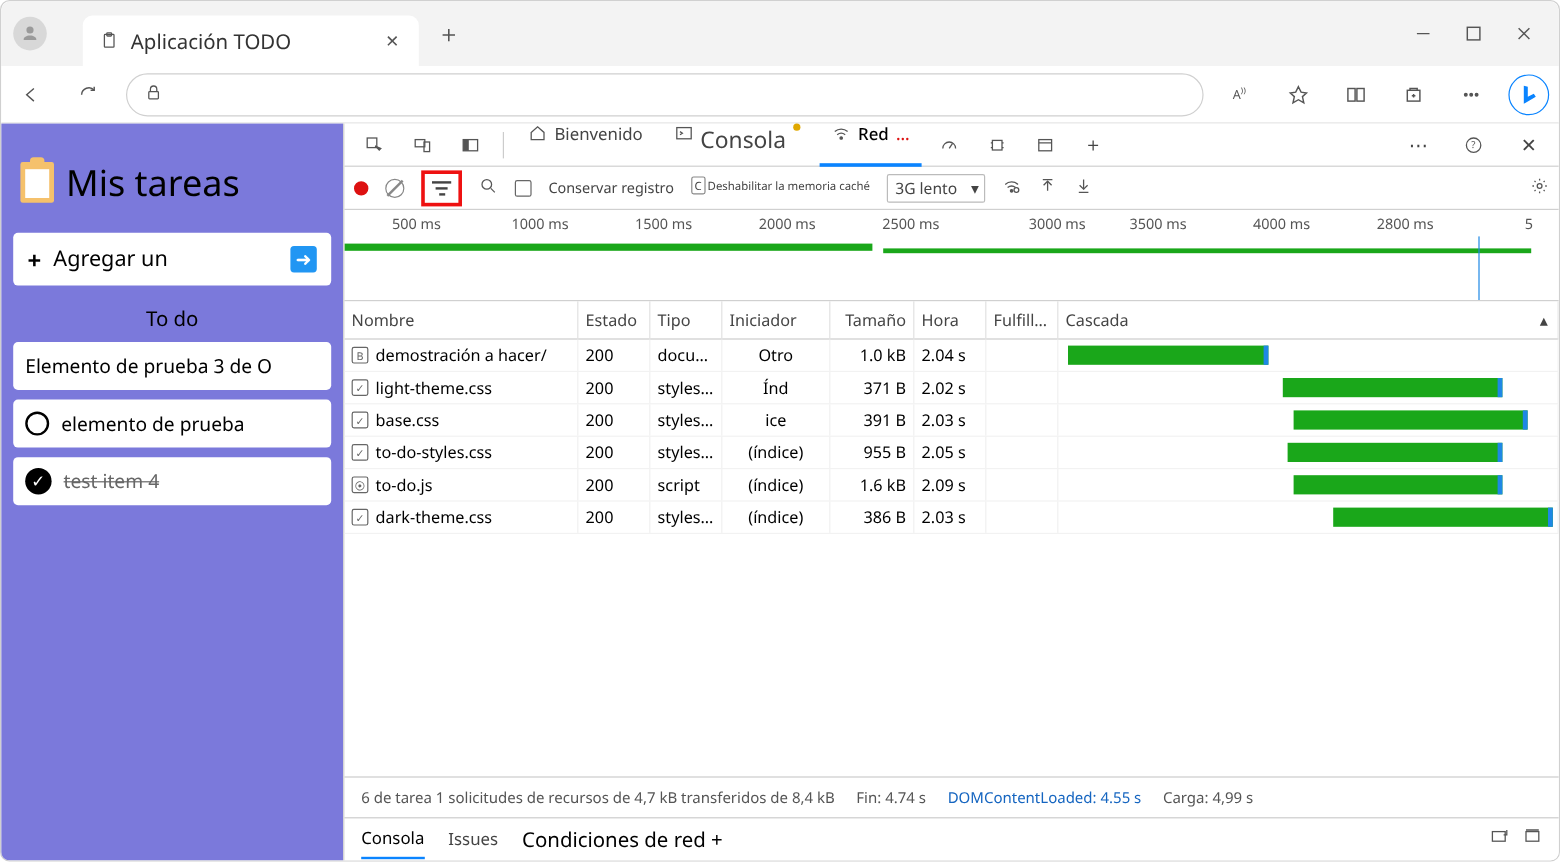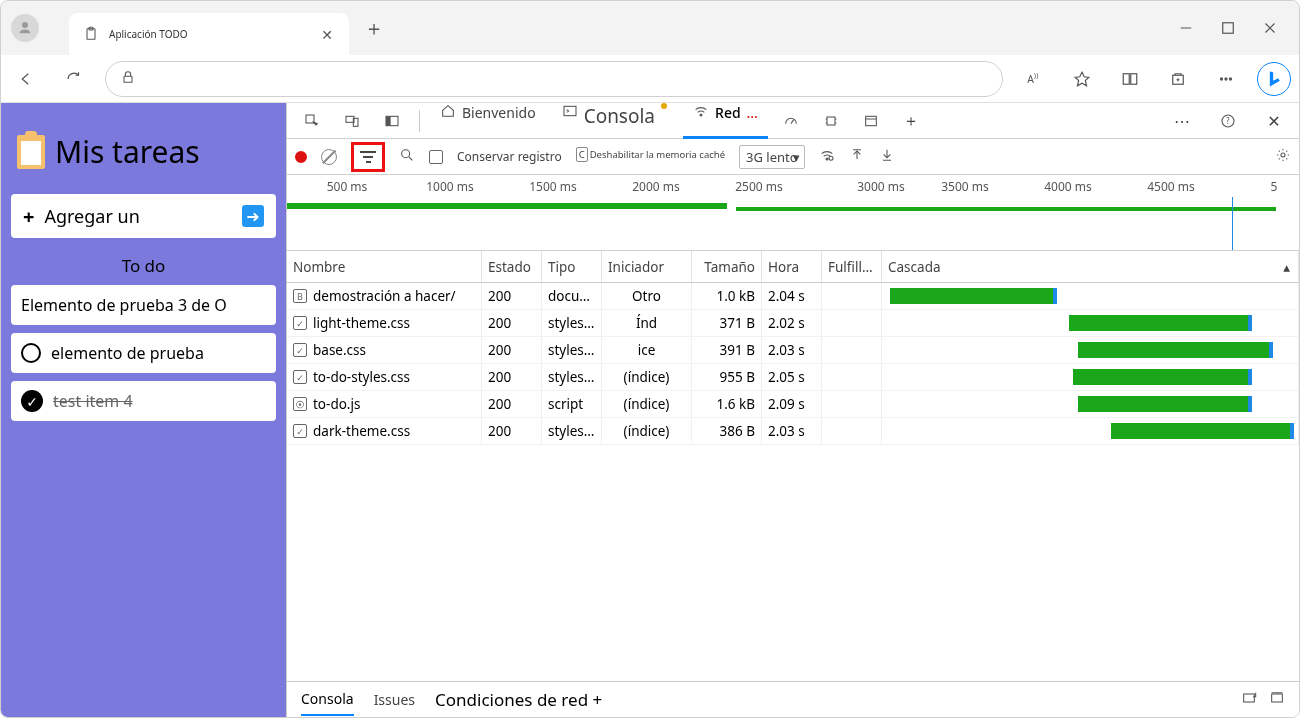--- a/index.html
+++ b/index.html
@@ -4,21 +4,21 @@
 <style>
 * { box-sizing: border-box; margin: 0; padding: 0; font-family: "Segoe UI", system-ui, sans-serif; }
 body { width: 1300px; height: 718px; background: #fff; overflow: hidden; position: relative; border: 1px solid #d0d0d0; border-radius: 8px; }
 
 
 .titlebar { height: 54px; background: #f3f3f3; display: flex; align-items: center; padding: 0 10px; border-top-left-radius: 8px; border-top-right-radius: 8px; }
 .avatar { width: 28px; height: 28px; background: #d8d8d8; border-radius: 50%; margin-right: 30px; display: flex; align-items: center; justify-content: center; }
 .avatar svg { width: 18px; height: 18px; fill: #9a9a9a; }
 .tab { height: 42px; background: #fff; border-radius: 8px 8px 0 0; display: flex; align-items: center; padding: 0 14px; min-width: 280px; gap: 10px; margin-top: 12px; }
 .tab-icon { width: 16px; height: 16px; display: flex; align-items: center; justify-content: center; }
-.tab-title { font-size: 10px; color: #333; flex: 1; }
+.tab-title { font-size: 17px; color: #333; flex: 1; }
 .tab-close { width: 16px; height: 16px; display: flex; align-items: center; justify-content: center; font-size: 14px; color: #555; }
 .new-tab { width: 30px; height: 30px; display: flex; align-items: center; justify-content: center; font-size: 20px; color: #555; margin-left: 10px; }
 .win-btns { margin-left: auto; display: flex; gap: 24px; padding-right: 10px; }
 .win-btn { width: 18px; height: 18px; display: flex; align-items: center; justify-content: center; color: #555; }
 
 
 .toolbar { height: 48px; background: #fff; display: flex; align-items: center; padding: 0 8px; gap: 14px; border-bottom: 1px solid #e0e0e0; }
 .tool-btn { width: 34px; height: 34px; display: flex; align-items: center; justify-content: center; color: #444; border-radius: 6px; }
 .addrbar { flex: 1; height: 36px; border: 1px solid #d0d0d0; border-radius: 18px; display: flex; align-items: center; padding: 0 14px; gap: 10px; }
 .addrbar .lock { color: #666; }
@@ -56,21 +56,21 @@
 .dt-top-right { margin-left:auto; display:flex; align-items:center; gap:12px; }
 
 .dt-toolbar { height:36px; border-bottom:1px solid #d0d0d0; display:flex; align-items:center; padding:0 8px; gap:14px; font-size:12px; color:#444; }
 .rec-dot { width:12px; height:12px; border:2px solid #d11; border-radius:50%; background:#d11; }
 .clear-ic { width:16px; height:16px; border:1.5px solid #888; border-radius:50%; position:relative; }
 .clear-ic::after { content:""; position:absolute; top:6px; left:-2px; right:-2px; height:1.5px; background:#888; transform:rotate(-45deg); }
 .filter-ic { width:34px; height:30px; border:3px solid #e11; display:flex; align-items:center; justify-content:center; flex-direction:column; gap:3px; }
 .filter-ic span { display:block; height:2px; background:#444; }
 .filter-ic span:nth-child(1){width:16px;} .filter-ic span:nth-child(2){width:10px;} .filter-ic span:nth-child(3){width:5px;}
 .chk { width:14px; height:14px; border:1.5px solid #666; border-radius:2px; }
-.throttle-sel { border:1px solid #bbb; padding:2px 6px 2px 6px; font-size:13px; border-radius:2px; position:relative; }
+.throttle-sel { border:1px solid #bbb; padding:2px 22px 2px 6px; font-size:13px; border-radius:2px; position:relative; }
 .throttle-sel::after { content:"▾"; position:absolute; right:4px; color:#444; }
 
 .timeline { height:76px; border-bottom:1px solid #d0d0d0; position:relative; overflow:hidden; }
 .tl-ticks { display:flex; height:22px; align-items:center; font-size:12px; color:#555; }
 .tl-ticks span { position:absolute; transform:translateX(-50%); }
 .tl-bar { position:absolute; top:28px; height:6px; background:#1aa71a; }
 
 .net-table { flex:1; overflow:auto; font-size:13.5px; }
 .net-head { display:grid; grid-template-columns: 195px 60px 60px 90px 70px 60px 60px 1fr; border-bottom:1px solid #ccc; height:32px; align-items:center; color:#444; }
 .net-head > div { padding:0 6px; border-right:1px solid #e2e2e2; height:100%; display:flex; align-items:center; }
@@ -344,21 +344,21 @@
     <div class="timeline">
       <div class="tl-ticks" id="tl-ticks">
           <span style="left: 60px;">500 ms</span>
           <span style="left: 163px;">1000 ms</span>
           <span style="left: 266px;">1500 ms</span>
           <span style="left: 369px;">2000 ms</span>
           <span style="left: 472px;">2500 ms</span>
           <span style="left: 594px;">3000 ms</span>
           <span style="left: 678px;">3500 ms</span>
           <span style="left: 781px;">4000 ms</span>
-          <span style="left: 884px;">4500 ms</span>
+          <span style="left: 884px;">2800 ms</span>
           <span style="left: 987px;">5</span>
         </div>
       <div class="tl-bar" style="left:0; width:440px;"></div>
       <div class="tl-bar" style="left:449px; width:540px; top:32px; height:4px;"></div>
       <div style="position:absolute;left:945px;top:22px;bottom:0;width:1px;background:#1e88e5;"></div>
     </div>
 
     <div class="net-table">
       <div class="net-head">
         <div>Nombre</div>
@@ -460,20 +460,26 @@
             <div style="justify-content:flex-end;">386 B</div>
             <div>2.03 s</div>
             <div></div>
             <div class="wf-cell">
               <div class="wf-bar" style="margin-left:55%;width:44%;"></div>
             </div>
           </div>
         </div>
     </div>
 
+    <div class="net-footer">
+      <span>6  de tarea 1 solicitudes de recursos de 4,7 kB transferidos de 8,4 kB</span>
+      <span>Fin: 4.74 s</span>
+      <span class="dcl">DOMContentLoaded: 4.55 s</span>
+      <span>Carga: 4,99 s</span>
+    </div>
 
     <div class="dt-drawer">
       <span class="dtab active">Consola</span>
       <span class="dtab">Issues</span>
       <span style="font-size:17px;">Condiciones de red +</span>
       <div class="dt-drawer-right">
         <div><svg class="ic16" viewBox="0 0 24 24">
               <rect x="4" y="6" width="16" height="12"></rect>
               <polyline points="18 10 22 10 22 4"></polyline>
             </svg></div>

